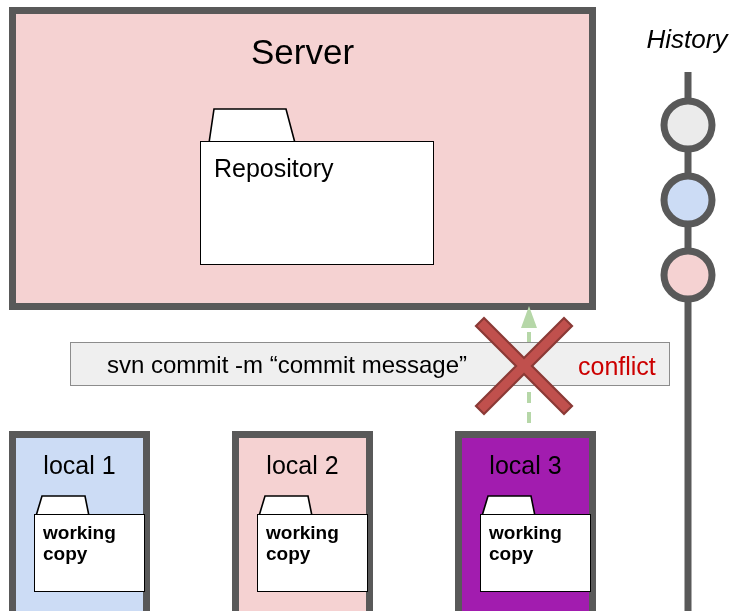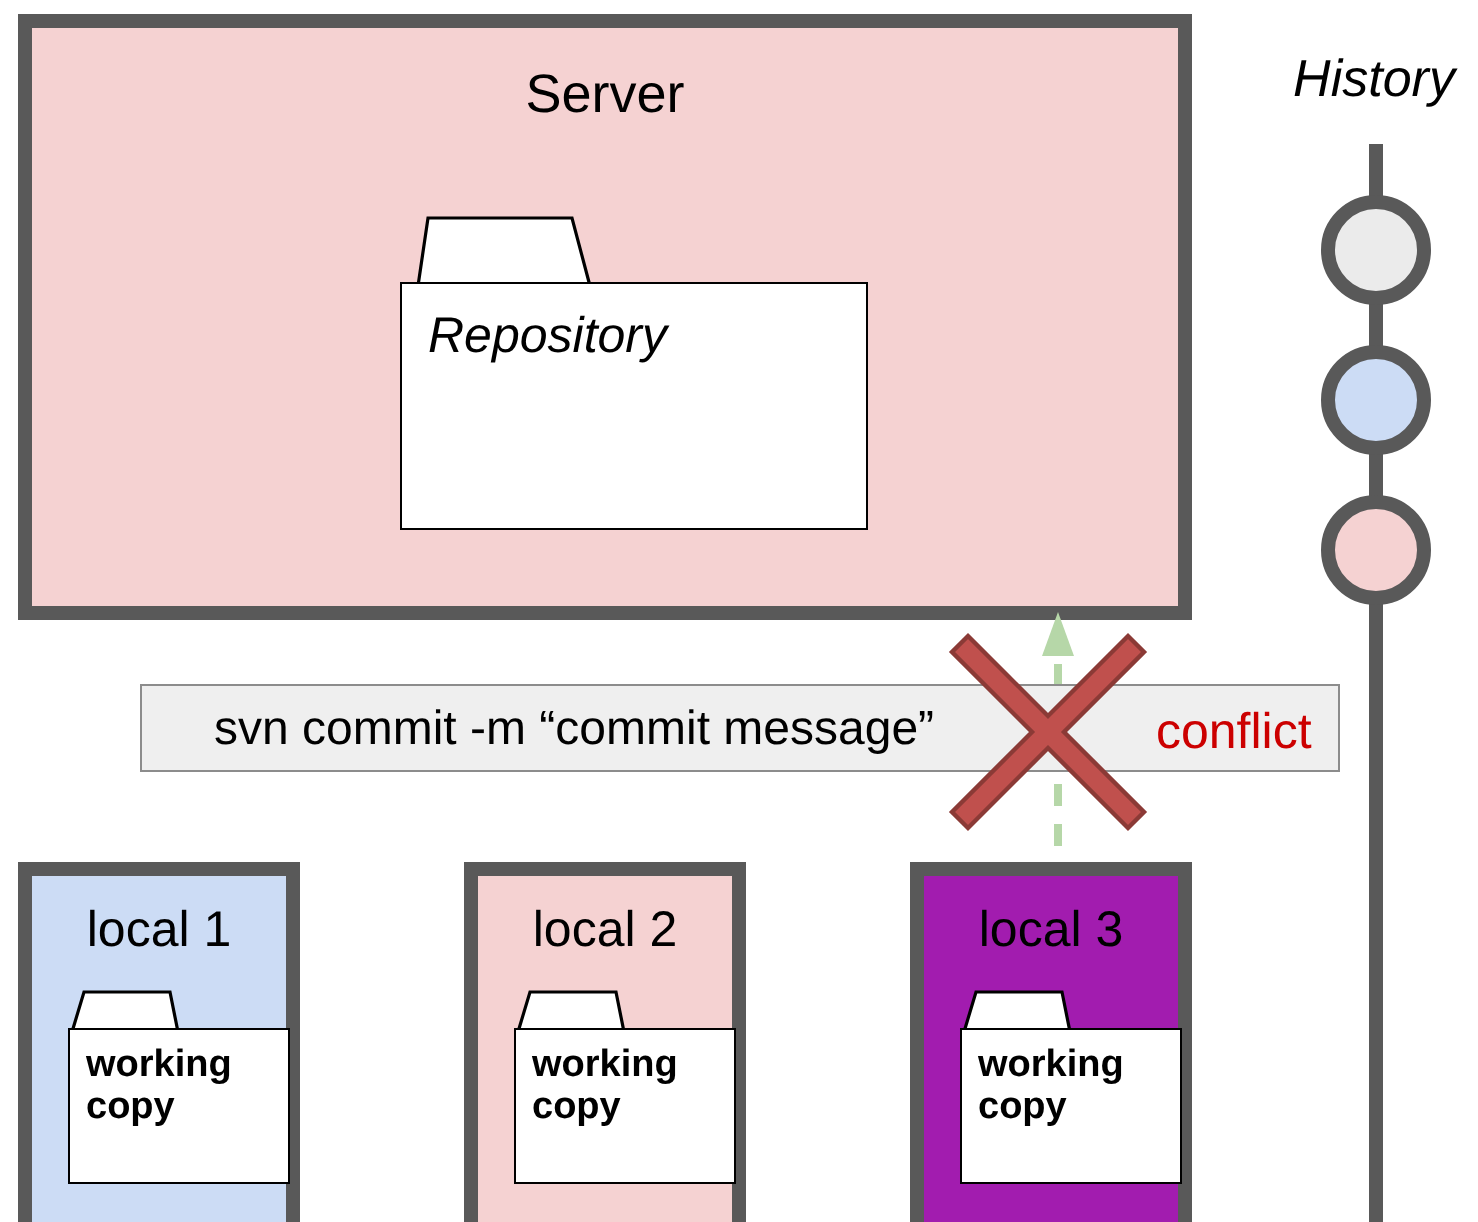--- a/index.html
+++ b/index.html
@@ -7,21 +7,21 @@
        font-family:"Liberation Sans","DejaVu Sans",sans-serif;}
   .stage{position:absolute;left:0;top:0;width:739px;height:611px;}
 
   
   .server-box{
     position:absolute;left:9px;top:7px;width:587px;height:303px;
     background:#f5d2d2;border:7px solid #595959;box-sizing:border-box;
   }
   .server-title{
     position:absolute;left:0;top:20px;width:100%;text-align:center;
-    font-size:27px;color:#000;line-height:1;
+    font-size:35px;color:#000;line-height:1;
   }
 
   
   .folder{position:absolute;}
   .folder .tab{position:absolute;left:0;top:0;}
   .folder .body{
     position:absolute;background:#ffffff;border:1.6px solid #000;
     box-sizing:border-box;
   }
   .folder .flabel{
@@ -84,21 +84,21 @@
 <div class="stage">
 
   <div class="server-box">
     <div class="server-title">Server</div>
 
     <div class="folder repo-folder">
       <svg class="tab" width="234" height="40" viewBox="0 0 234 40">
         <path d="M9 36 L14 2 L86 2 L95 36 Z" fill="#ffffff" stroke="#000000" stroke-width="1.6" stroke-linejoin="miter"></path>
       </svg>
       <div class="body"></div>
-      <div class="flabel" style="white-space: pre; font-style: italic;">Repository</div>
+      <div class="flabel" style="white-space: pre;">Repository</div>
     </div>
   </div>
 
   <svg class="green-arrow" viewBox="0 0 18 160">
     <line x1="9" y1="160" x2="9" y2="24" stroke="#b6d7a8" stroke-width="4" stroke-dasharray="11 9"></line>
     <path d="M9 3 L17 25 L1 25 Z" fill="#b6d7a8"></path>
   </svg>
 
   <div class="commit-bar">
     <div class="commit-text">svn commit -m “commit message”</div>

